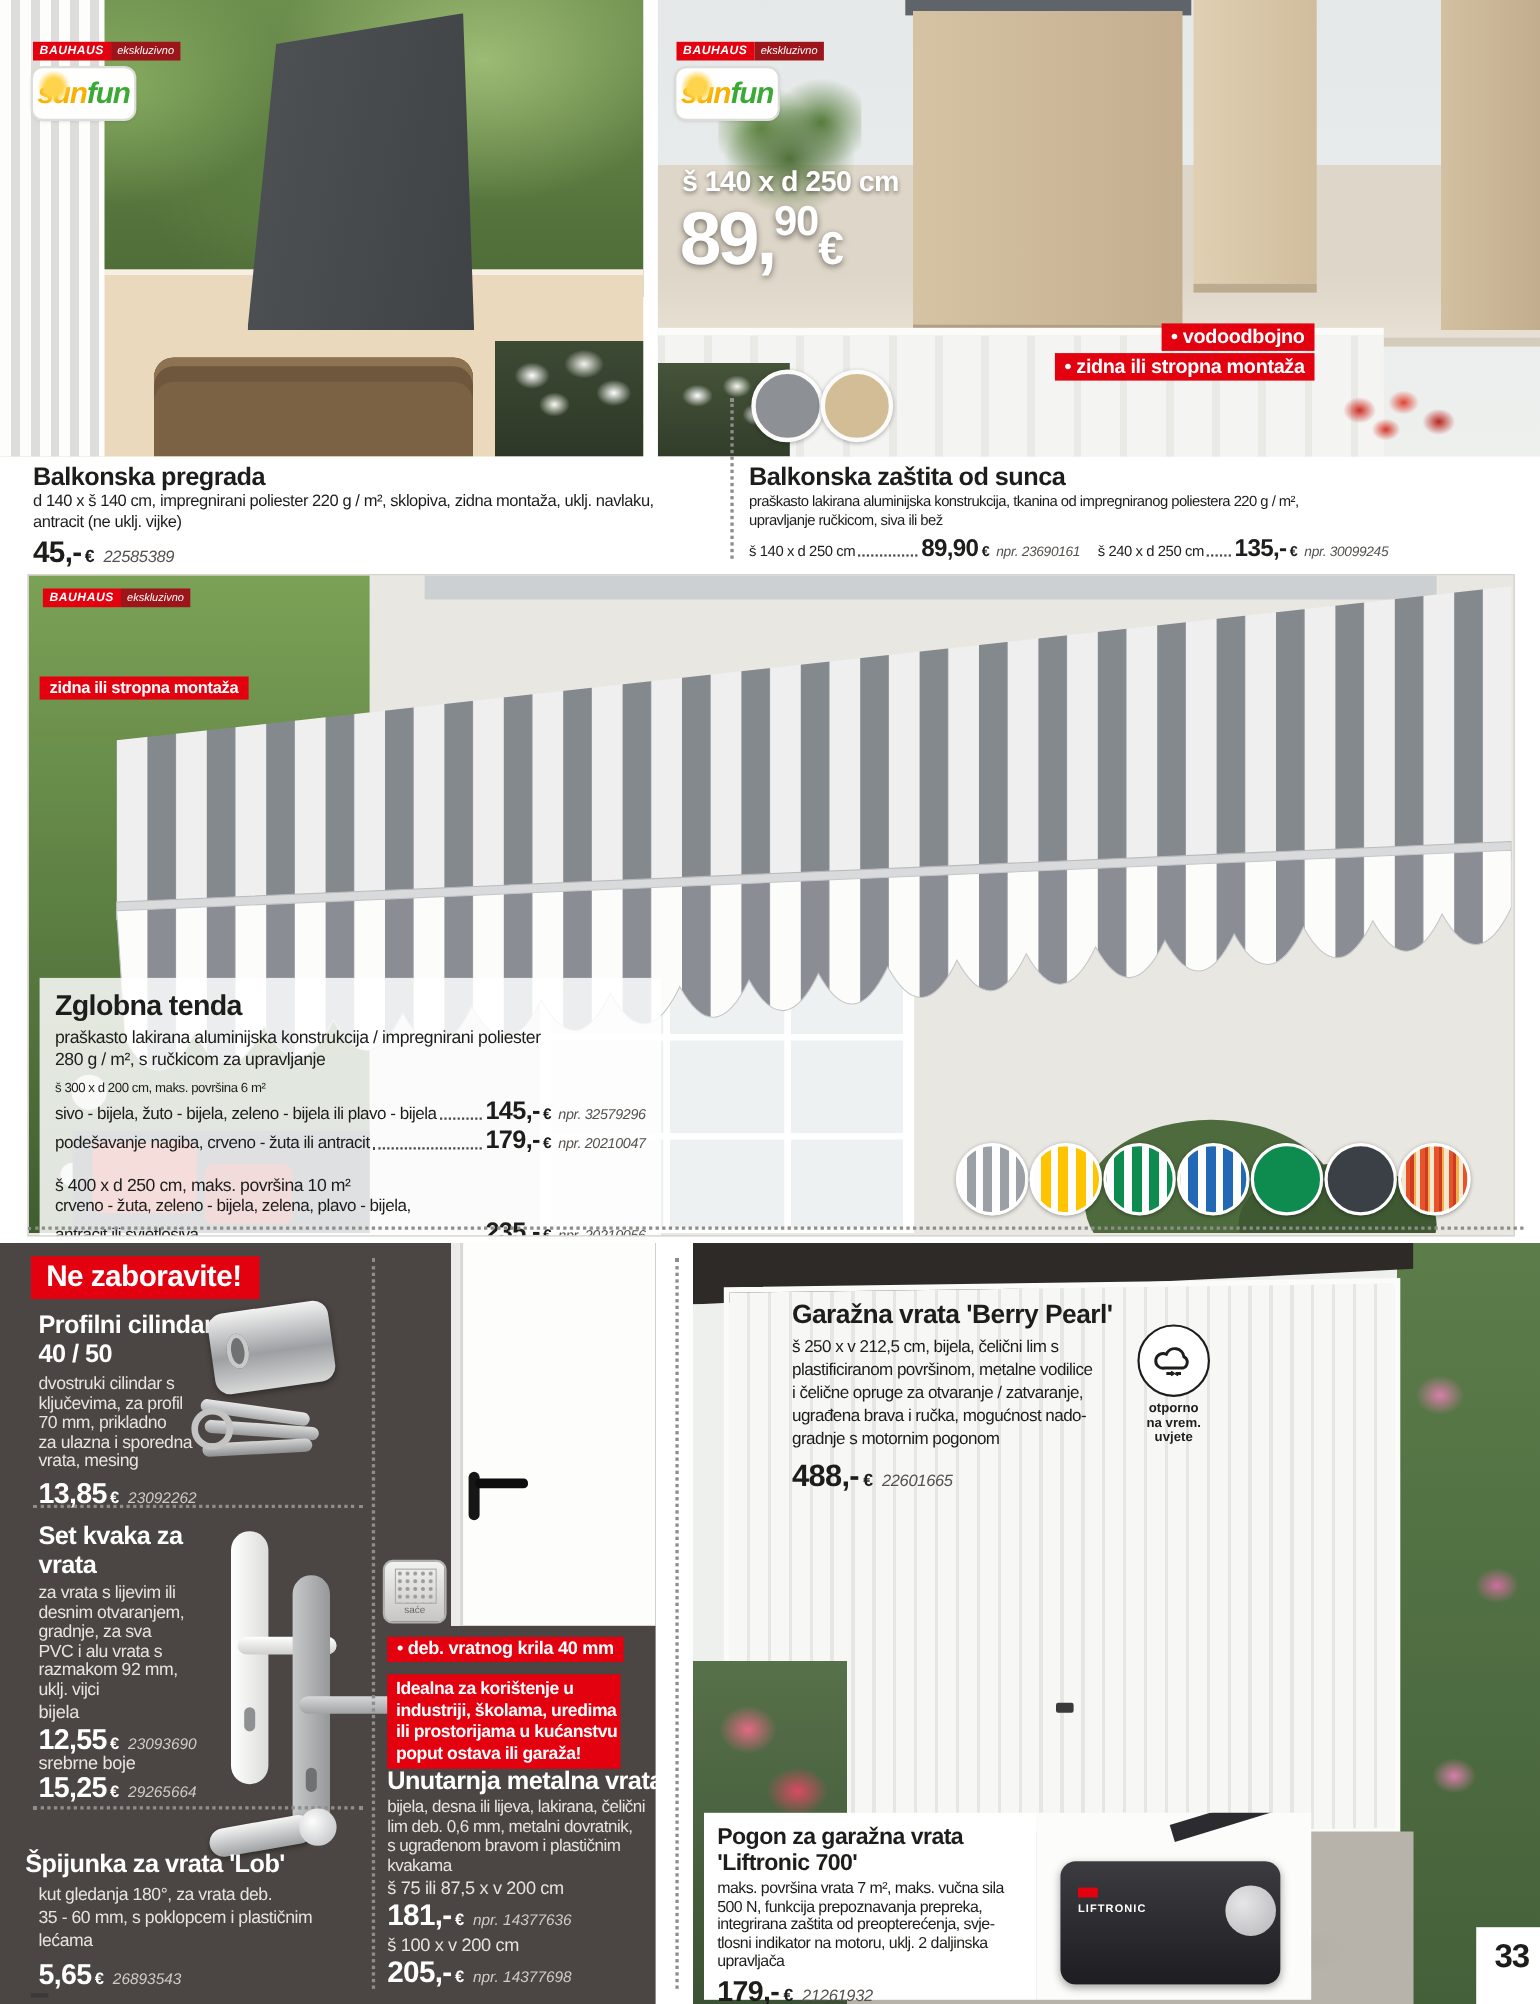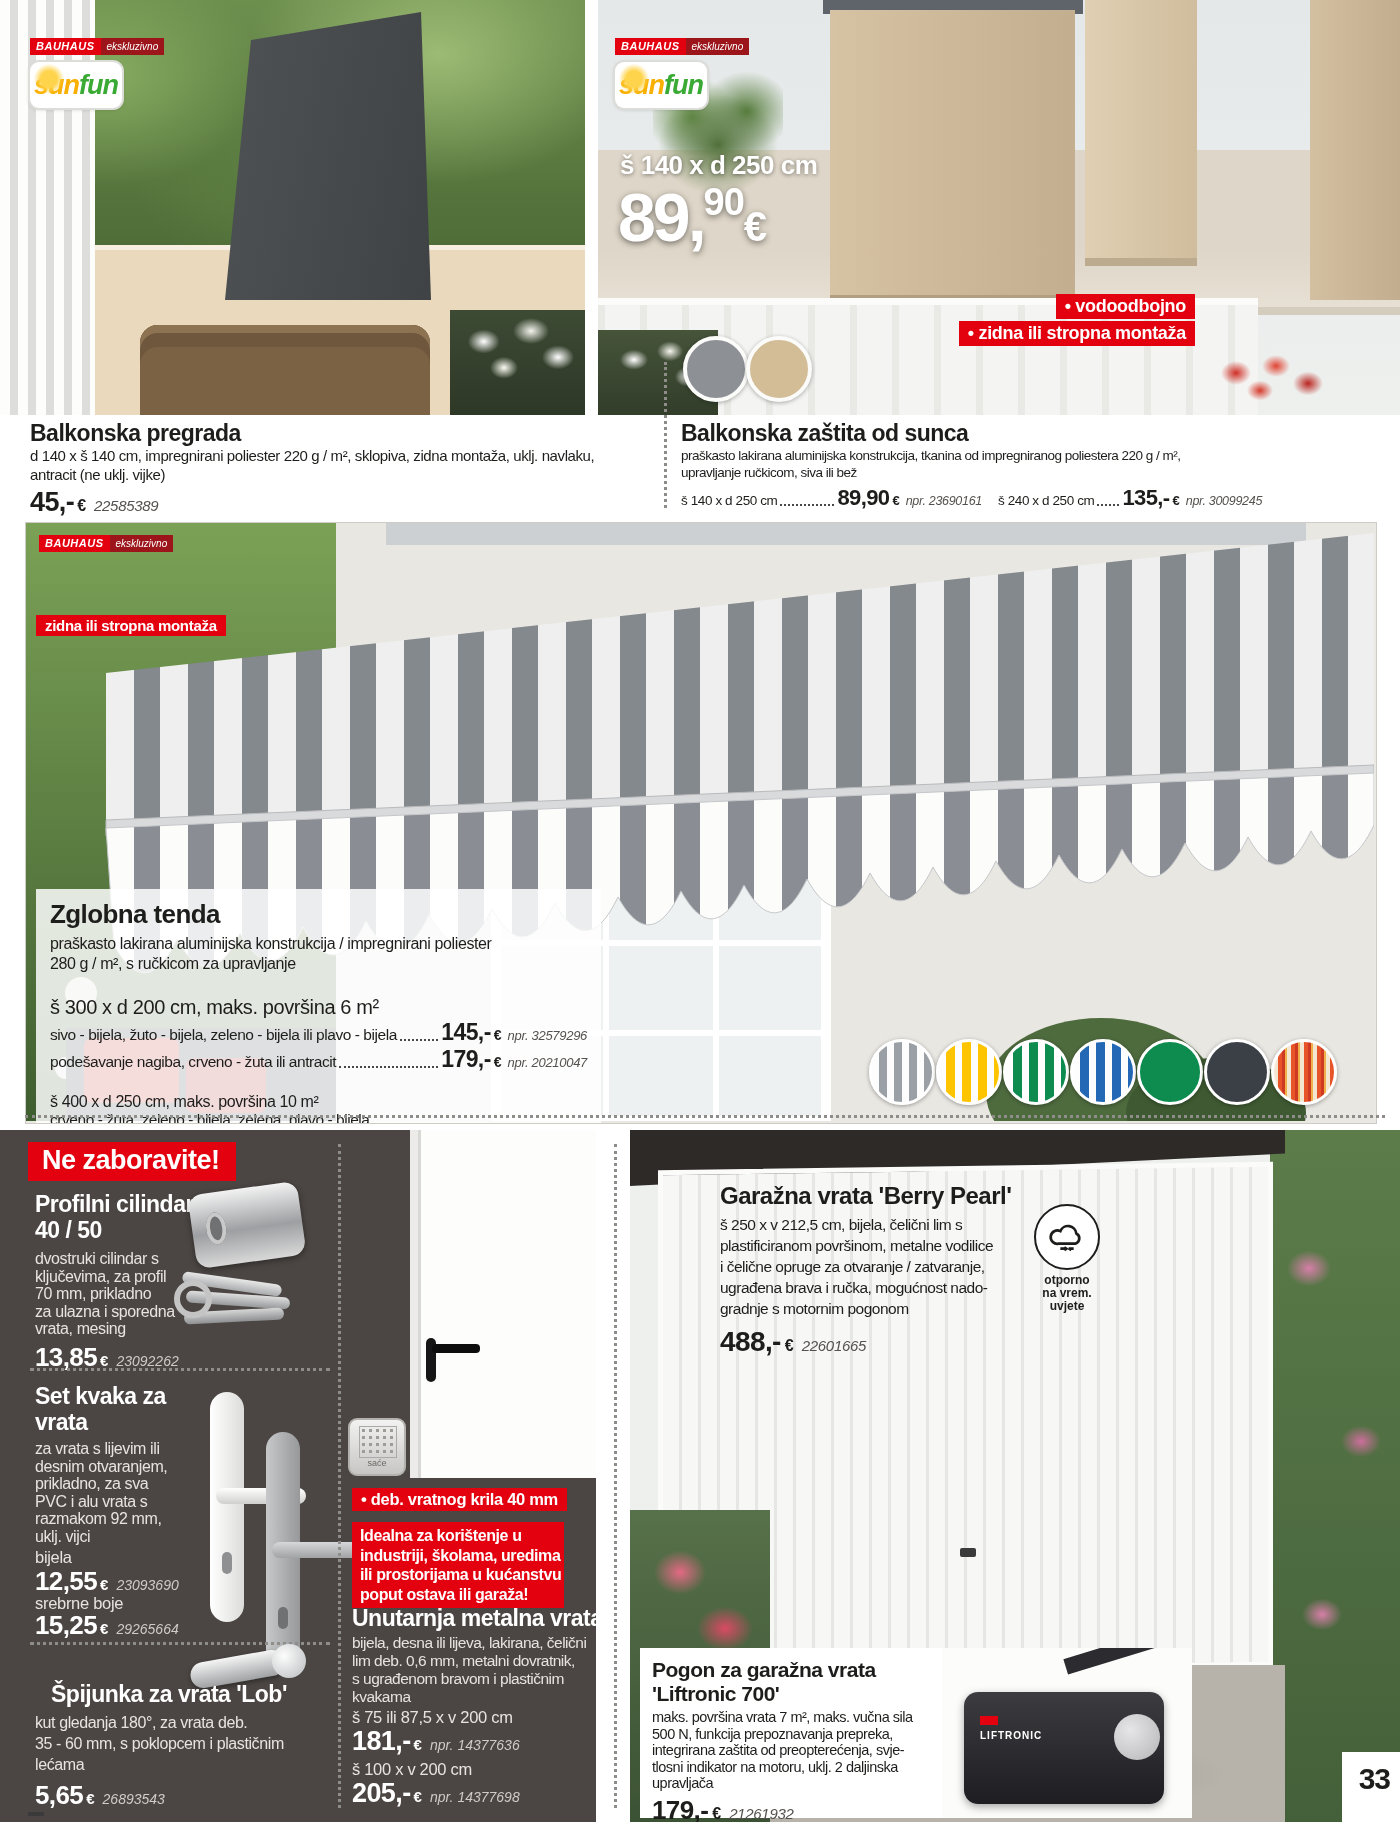--- a/index.html
+++ b/index.html
@@ -198,21 +198,21 @@
     </div>
     
     <div class="abs" style="left:10px;top:92px">
       <span class="rbadge" style="font-size:15px">zidna ili stropna montaža</span>
     </div>
     
     <div class="abs" style="left:10px;top:366px;width:565px;background:rgba(255,255,255,.84);padding:10px 14px 12px 14px;box-sizing:border-box">
       <div class="b" style="font-size:26px;letter-spacing:-.6px">Zglobna tenda</div>
       <div class="desc nw" style="font-size:16px;margin-top:4px">praškasto lakirana aluminijska konstrukcija / impregnirani poliester</div>
       <div class="desc" style="font-size:16px">280 g / m², s ručkicom za upravljanje</div>
-      <div class="nw" style="font-size:20px;letter-spacing:-.4px;margin-top:22px">š 300 x d 200 cm, maks. površina 6 m²</div>
+      <div class="nw" style="font-size:12px;letter-spacing:-.4px;margin-top:8px">š 300 x d 200 cm, maks. površina 6 m²</div>
       <div class="row nw">
         <span style="font-size:15.5px;letter-spacing:-.45px">sivo - bijela, žuto - bijela, zeleno - bijela ili plavo - bijela</span>
         <span class="lead"></span>
         <span class="b" style="font-size:23px;letter-spacing:-.6px">145,-</span>
         <span class="b" style="font-size:14px;margin-left:3px">€</span>
         <span class="npr" style="margin-left:6px">npr. 32579296</span>
       </div>
       <div class="row nw">
         <span style="font-size:15.5px;letter-spacing:-.45px">podešavanje nagiba, crveno - žuta ili antracit</span>
         <span class="lead"></span>
@@ -269,21 +269,21 @@
       <div class="abs" style="left:2px;top:40px;width:100px;height:12px;border-radius:6px;background:linear-gradient(#d6d6d6,#8d8f91);transform:rotate(-3deg)"></div>
       <div class="abs" style="left:-8px;top:10px;width:26px;height:26px;border-radius:50%;border:6px solid #c4c4c4"></div>
     </div>
     <div class="abs dot-h" style="left:30px;top:238px;width:300px"></div>
 
     <div class="abs dk-title" style="left:35px;top:254px">Set kvaka za</div>
     <div class="abs dk-title" style="left:35px;top:280px">vrata</div>
     <div class="abs" style="left:35px;top:310px;width:165px">
       <div class="dk-desc nw">za vrata s lijevim ili</div>
       <div class="dk-desc nw">desnim otvaranjem,</div>
-      <div class="dk-desc nw">prikladno, za sva</div>
+      <div class="dk-desc nw">gradnje, za sva</div>
       <div class="dk-desc nw">PVC i alu vrata s</div>
       <div class="dk-desc nw">razmakom 92 mm,</div>
       <div class="dk-desc nw">uklj. vijci</div>
     </div>
     <div class="abs dk-small" style="left:35px;top:418px">bijela</div>
     <div class="abs row" style="left:35px;top:436px">
       <span class="dk-price">12,55</span>
       <span class="b" style="color:#fff;font-size:15px;margin-left:3px">€</span>
       <span class="dk-art" style="margin-left:8px">23093690</span>
     </div>
@@ -300,21 +300,21 @@
       <div class="abs" style="left:102px;top:150px;width:88px;height:16px;border-radius:8px;background:linear-gradient(#d6d8da,#a0a2a4)"></div>
       <div class="abs" style="left:52px;top:160px;width:10px;height:22px;border-radius:5px;background:#8e9092"></div>
       <div class="abs" style="left:108px;top:215px;width:10px;height:22px;border-radius:5px;background:#6f7173"></div>
     </div>
     <div class="abs dot-h" style="left:30px;top:512px;width:300px"></div>
 
     <div class="abs" style="left:190px;top:512px;width:115px;height:58px">
       <div class="abs" style="left:0;top:14px;width:95px;height:26px;border-radius:13px;background:linear-gradient(#f5f5f5,#9fa1a3);transform:rotate(-10deg);box-shadow:0 2px 5px rgba(0,0,0,.4)"></div>
       <div class="abs" style="left:82px;top:2px;width:34px;height:34px;border-radius:50%;background:radial-gradient(circle at 35% 35%,#fdfdfd,#b9bbbd)"></div>
     </div>
-    <div class="abs dk-title" style="left:51px;top:552px">Špijunka za vrata 'Lob'</div>
+    <div class="abs dk-title" style="left:23px;top:552px">Špijunka za vrata 'Lob'</div>
     <div class="abs" style="left:35px;top:582px;width:290px">
       <div class="dk-desc nw" style="line-height:21px">kut gledanja 180°, za vrata deb.</div>
       <div class="dk-desc nw" style="line-height:21px">35 - 60 mm, s poklopcem i plastičnim</div>
       <div class="dk-desc nw" style="line-height:21px">lećama</div>
     </div>
     <div class="abs row" style="left:35px;top:650px">
       <span class="dk-price">5,65</span>
       <span class="b" style="color:#fff;font-size:15px;margin-left:3px">€</span>
       <span class="dk-art" style="margin-left:8px">26893543</span>
     </div>

